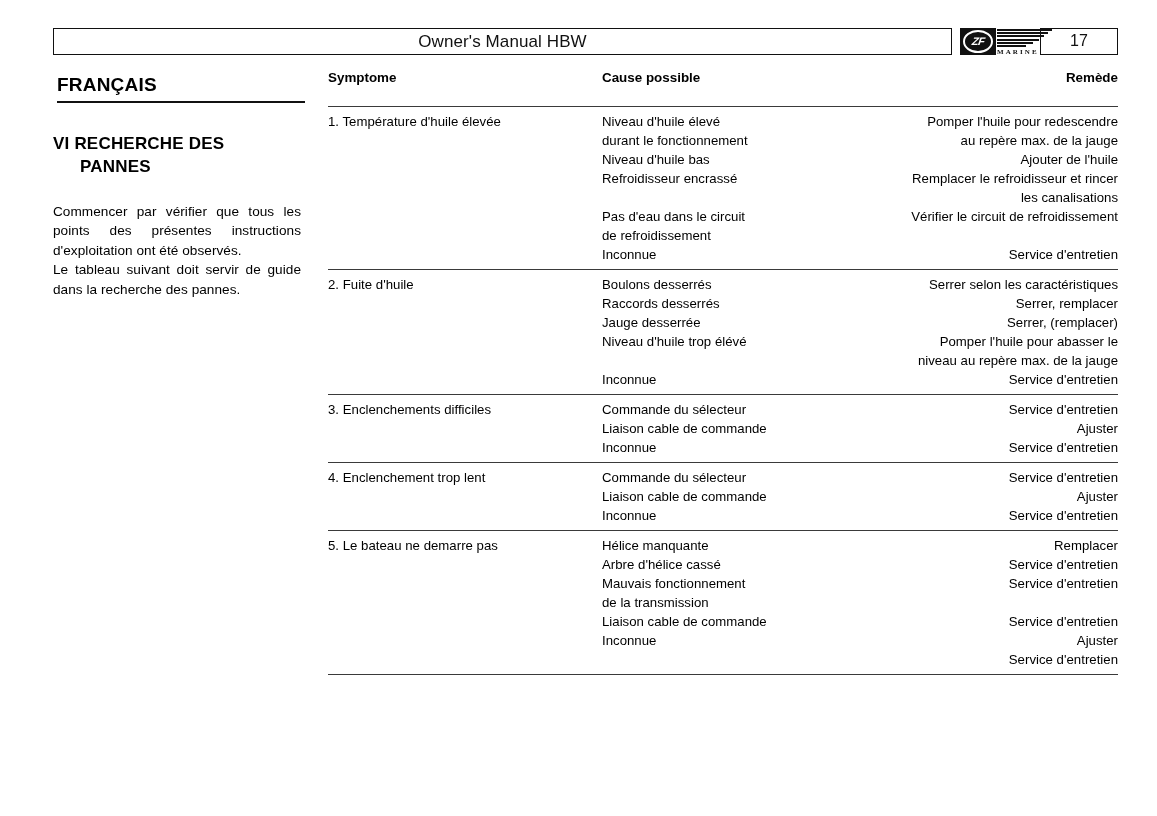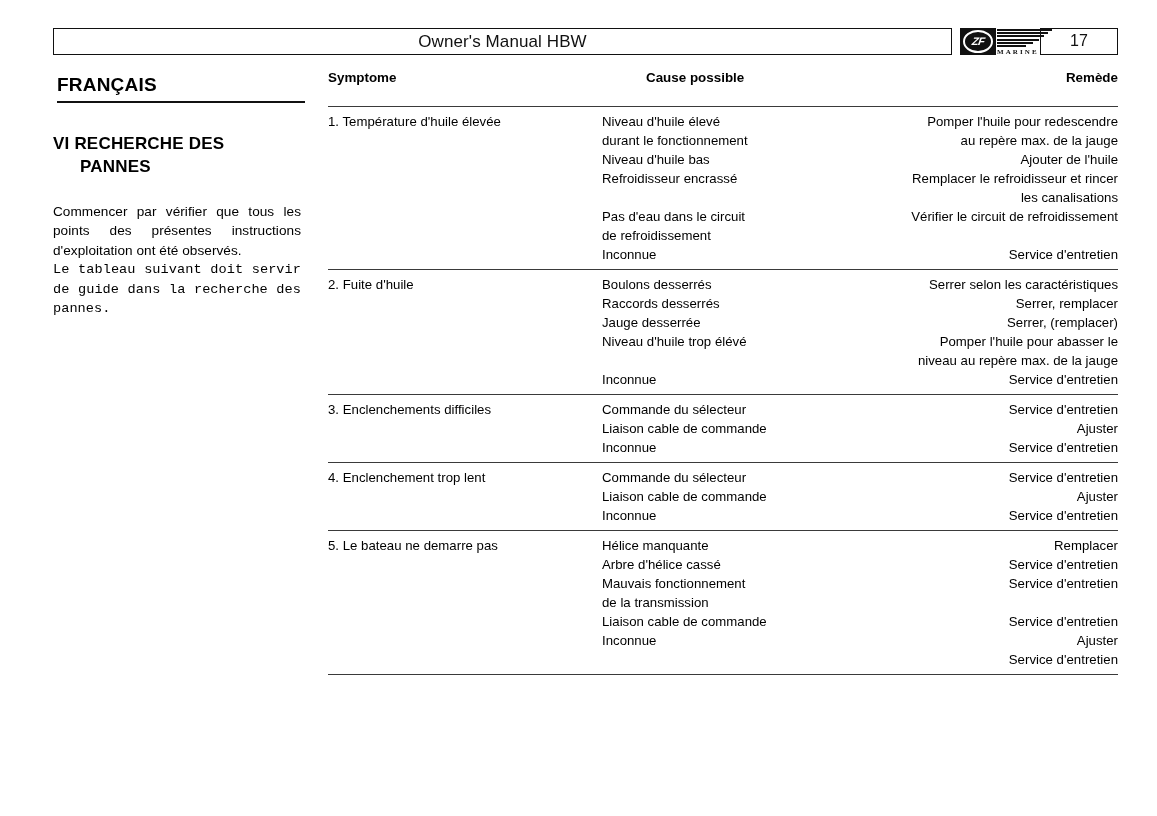--- a/index.html
+++ b/index.html
@@ -154,33 +154,32 @@
     display: block;
     padding-left: 27px;
   }
   .body-para {
     margin: 24px 0 0 0;
     font-size: 13.6px;
     line-height: 19.4px;
     text-align: justify;
     letter-spacing: 0.05px;
   }
-  .body-para.p2 { margin-top: 0; font-family: Liberation Mono, monospace; }
+  .body-para.p2 { margin-top: 0; }
 
   
   #trouble-table {
     position: absolute;
     left: 328px;
     top: 68px;
     width: 790px;
   }
   .tbl-head {
     display: flex;
     height: 38px;
-    gap: 44px;
   }
   .tbl-head .cell {
     font-size: 13.4px;
     font-weight: bold;
     line-height: 1;
     padding-top: 3px;
   }
   .c1 { width: 274px; flex: none; }
   .c2 { width: 271px; flex: none; }
   .c3 { flex: 1; text-align: right; }

